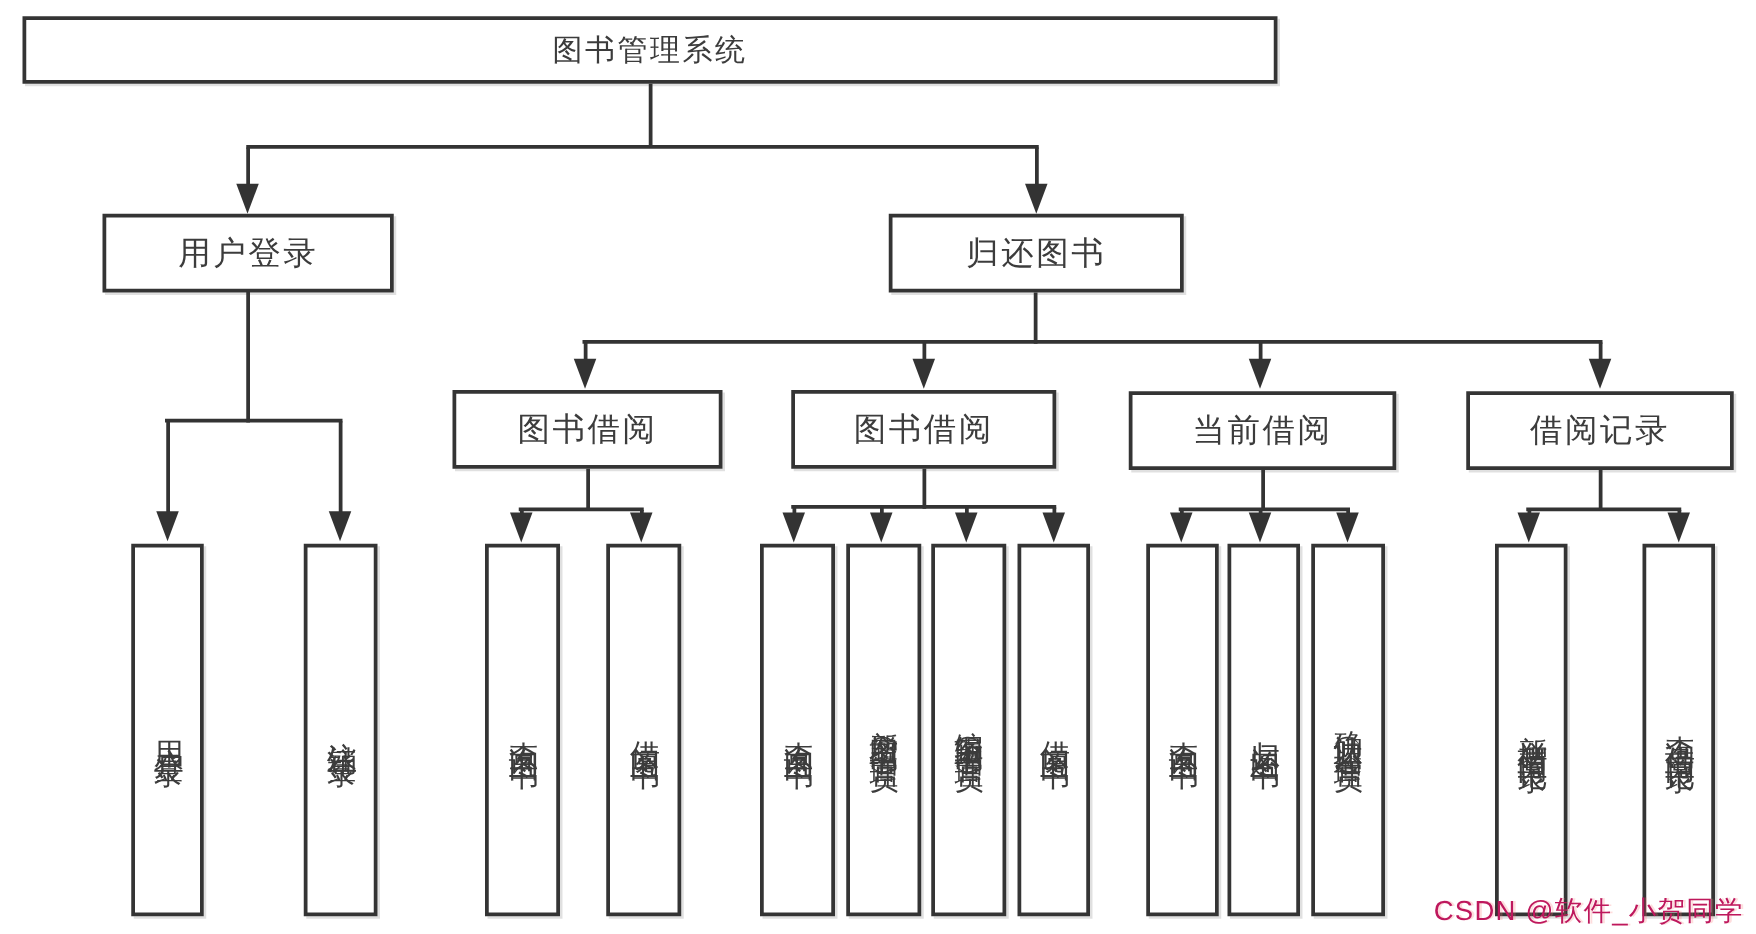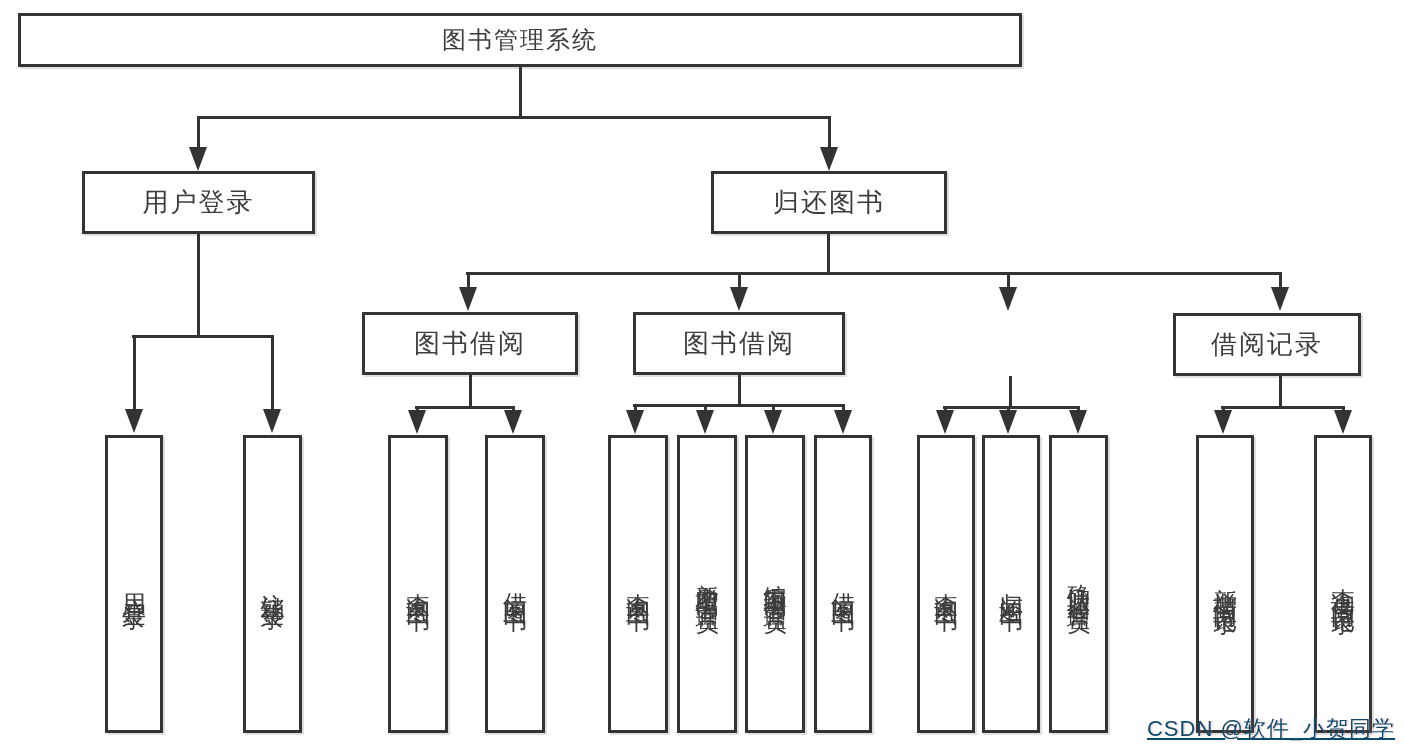--- a/index.html
+++ b/index.html
@@ -22,37 +22,38 @@
     top:435px;height:298px;
   }
   .vtext{
     writing-mode:vertical-rl;text-orientation:mixed;
     font-size:24px;letter-spacing:5px;line-height:1;
   }
   .leaf.long .vtext{letter-spacing:4px;font-size:23px;}
   .cline{position:absolute;background:#333333;}
   .ahead{position:absolute;width:0;height:0;border-left:9px solid transparent;border-right:9px solid transparent;border-top:24px solid #333333;}
   #watermark{
-    position:absolute;top:714px;right:10px;font-size:22px;color:#0c4a6e;
-    letter-spacing:1px;text-shadow:2px 0 0 rgba(250,120,120,0.25);text-decoration:underline;
+    position:absolute;top:714px;right:10px;font-size:22px;color:#be185d;
+    letter-spacing:1px;text-shadow:2px 0 0 rgba(250,120,120,0.25);
   }
 </style>
 </head>
 <body>
 
 <div id="canvas">
 
   <div class="node root" style="left:18px;top:13px;width:1004px;height:54px;">图书管理系统</div>
 
   <div class="node branch" style="left:82px;top:171px;width:233px;height:63px;">用户登录</div>
   <div class="node branch" style="left:711px;top:171px;width:236px;height:63px;">归还图书</div>
 
   <div class="node branch" style="left:362px;top:312px;width:216px;height:63px;">图书借阅</div>
   <div class="node branch" style="left:633px;top:312px;width:212px;height:63px;">图书借阅</div>
-  <div class="node branch" style="left:1173px;top:313px;width:188px;height:63px;">借阅记录</div>
+  <div class="node branch" style="left:903px;top:313px;width:214px;height:63px;">当前借阅</div>
+  <div class="node branch" style="left:1173px;top:313px;width:214px;height:63px;">借阅记录</div>
 
   <div class="leaf" style="left:105px;width:58px;">
     <span class="vtext">用户登录</span>
   </div>
   <div class="leaf" style="left:243px;width:59px;">
     <span class="vtext">注销登录</span>
   </div>
 
   <div class="leaf" style="left:388px;width:60px;">
     <span class="vtext">查询图书</span>

